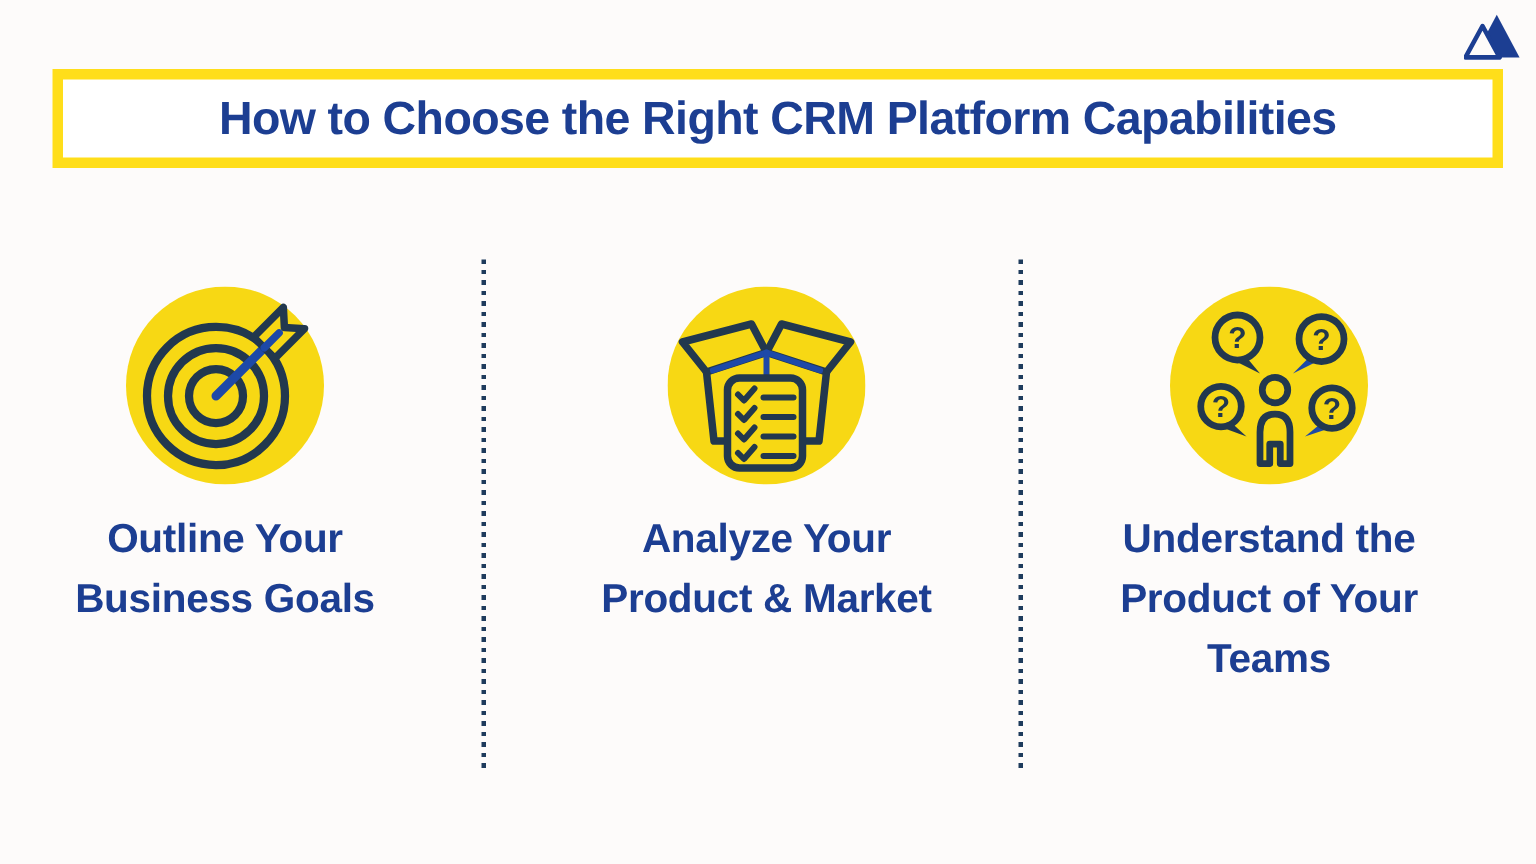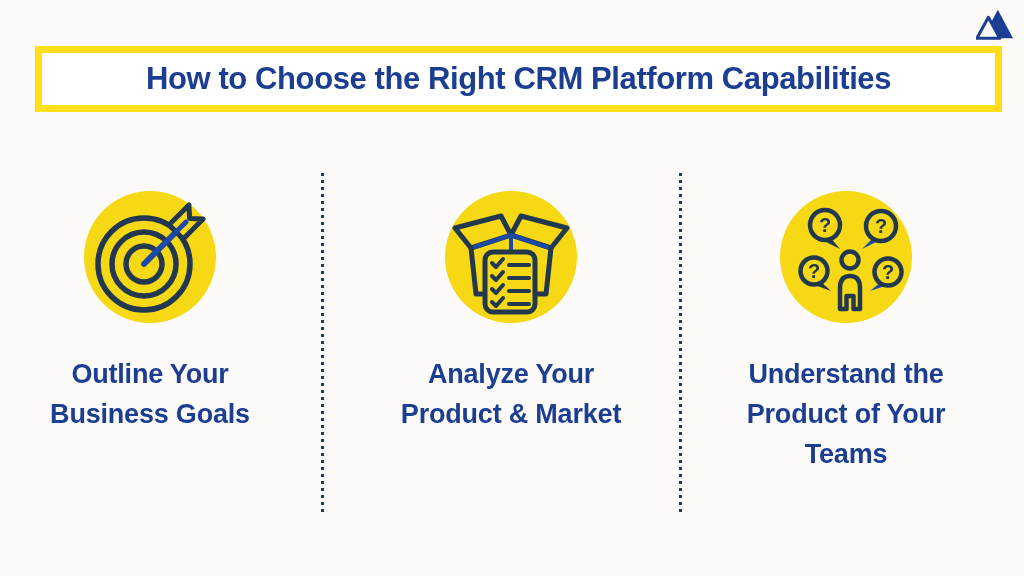--- a/index.html
+++ b/index.html
@@ -30,21 +30,21 @@
   }
   .divider.d1{left:321px;} .divider.d2{left:679px;}
 
   .col{
     position:absolute;top:191px;width:270px;
     display:flex;flex-direction:column;align-items:center;text-align:center;
   }
   .col.c1{left:15px;} .col.c2{left:376px;justify-content:flex-end;} .col.c3{left:711px;}
   .col .icon{width:132px;height:132px;}
   .col p{
-    margin-top:31px;font-size:27px;line-height:40px;font-weight:600;
+    margin-top:16px;font-size:27px;line-height:40px;font-weight:600;
     color:var(--text-navy);letter-spacing:-0.2px;
   }
 
   
   .yfill{fill:var(--circle-yellow);}
   .ink{stroke:var(--icon-navy);fill:none;}
   .inkfill{fill:var(--icon-navy);}
   .accent{stroke:var(--icon-blue);fill:none;}
   .accentfill{fill:var(--icon-blue);}
   .ybody{fill:var(--circle-yellow);stroke:var(--icon-navy);}

